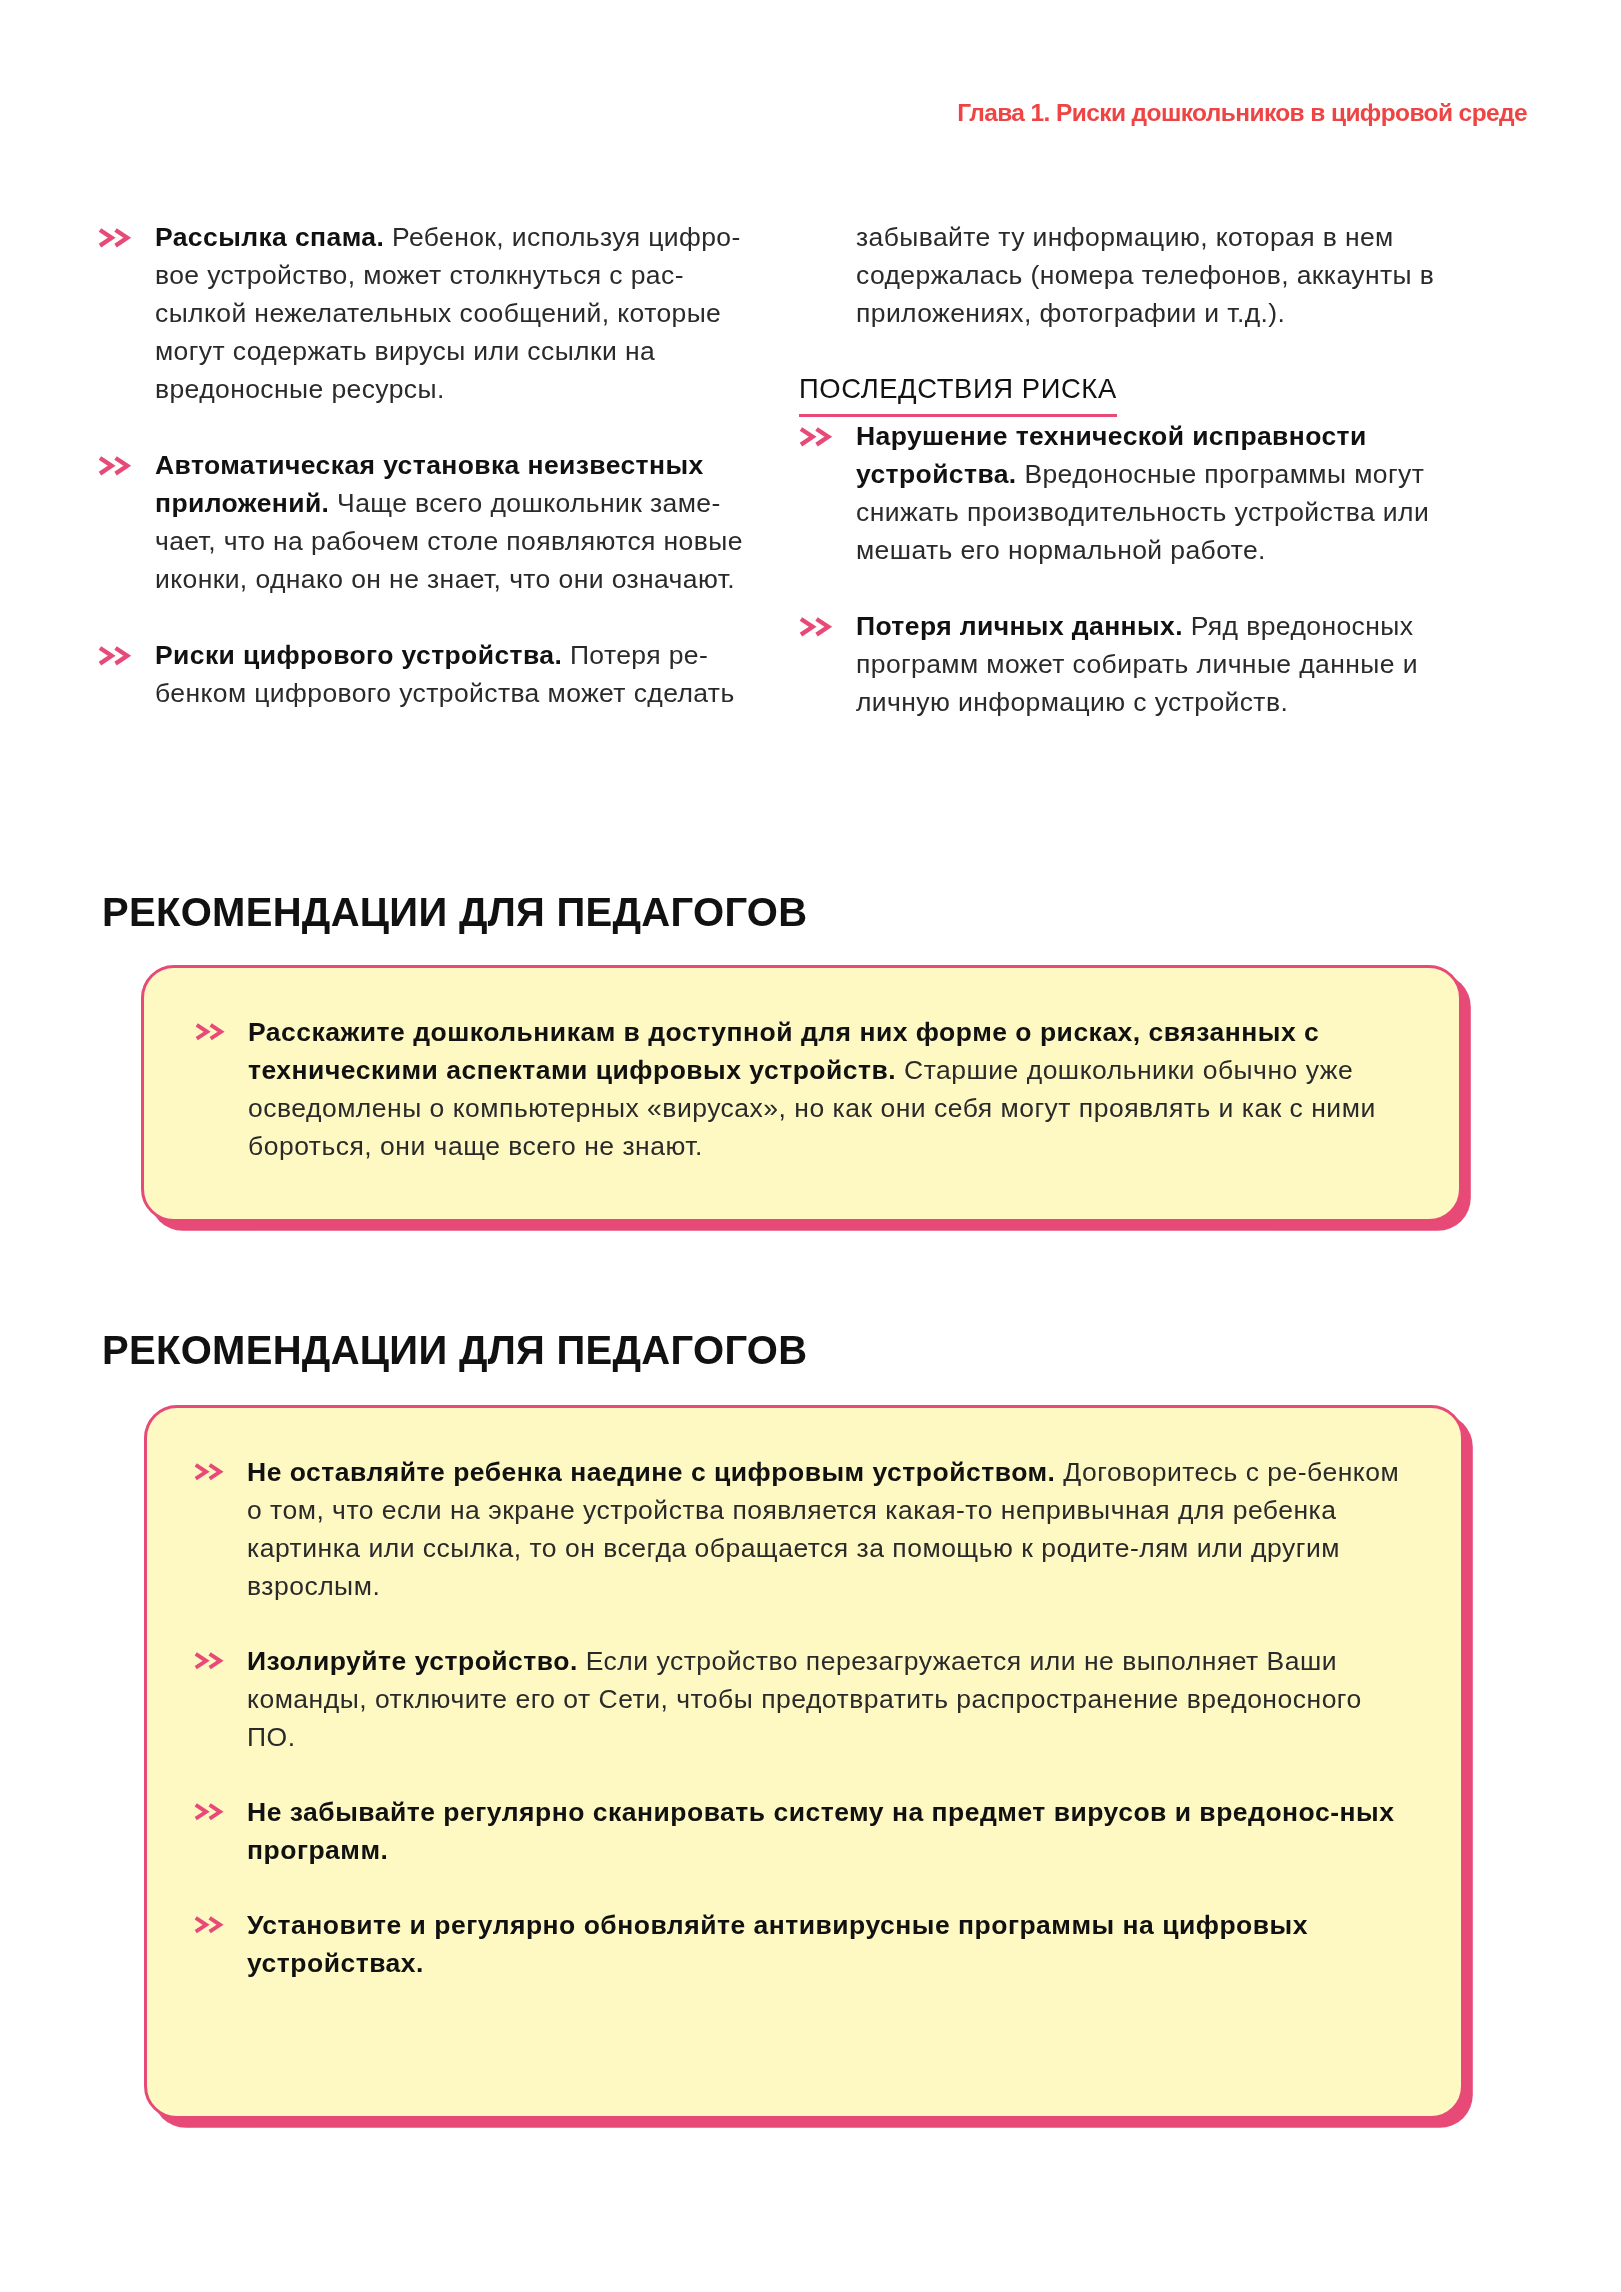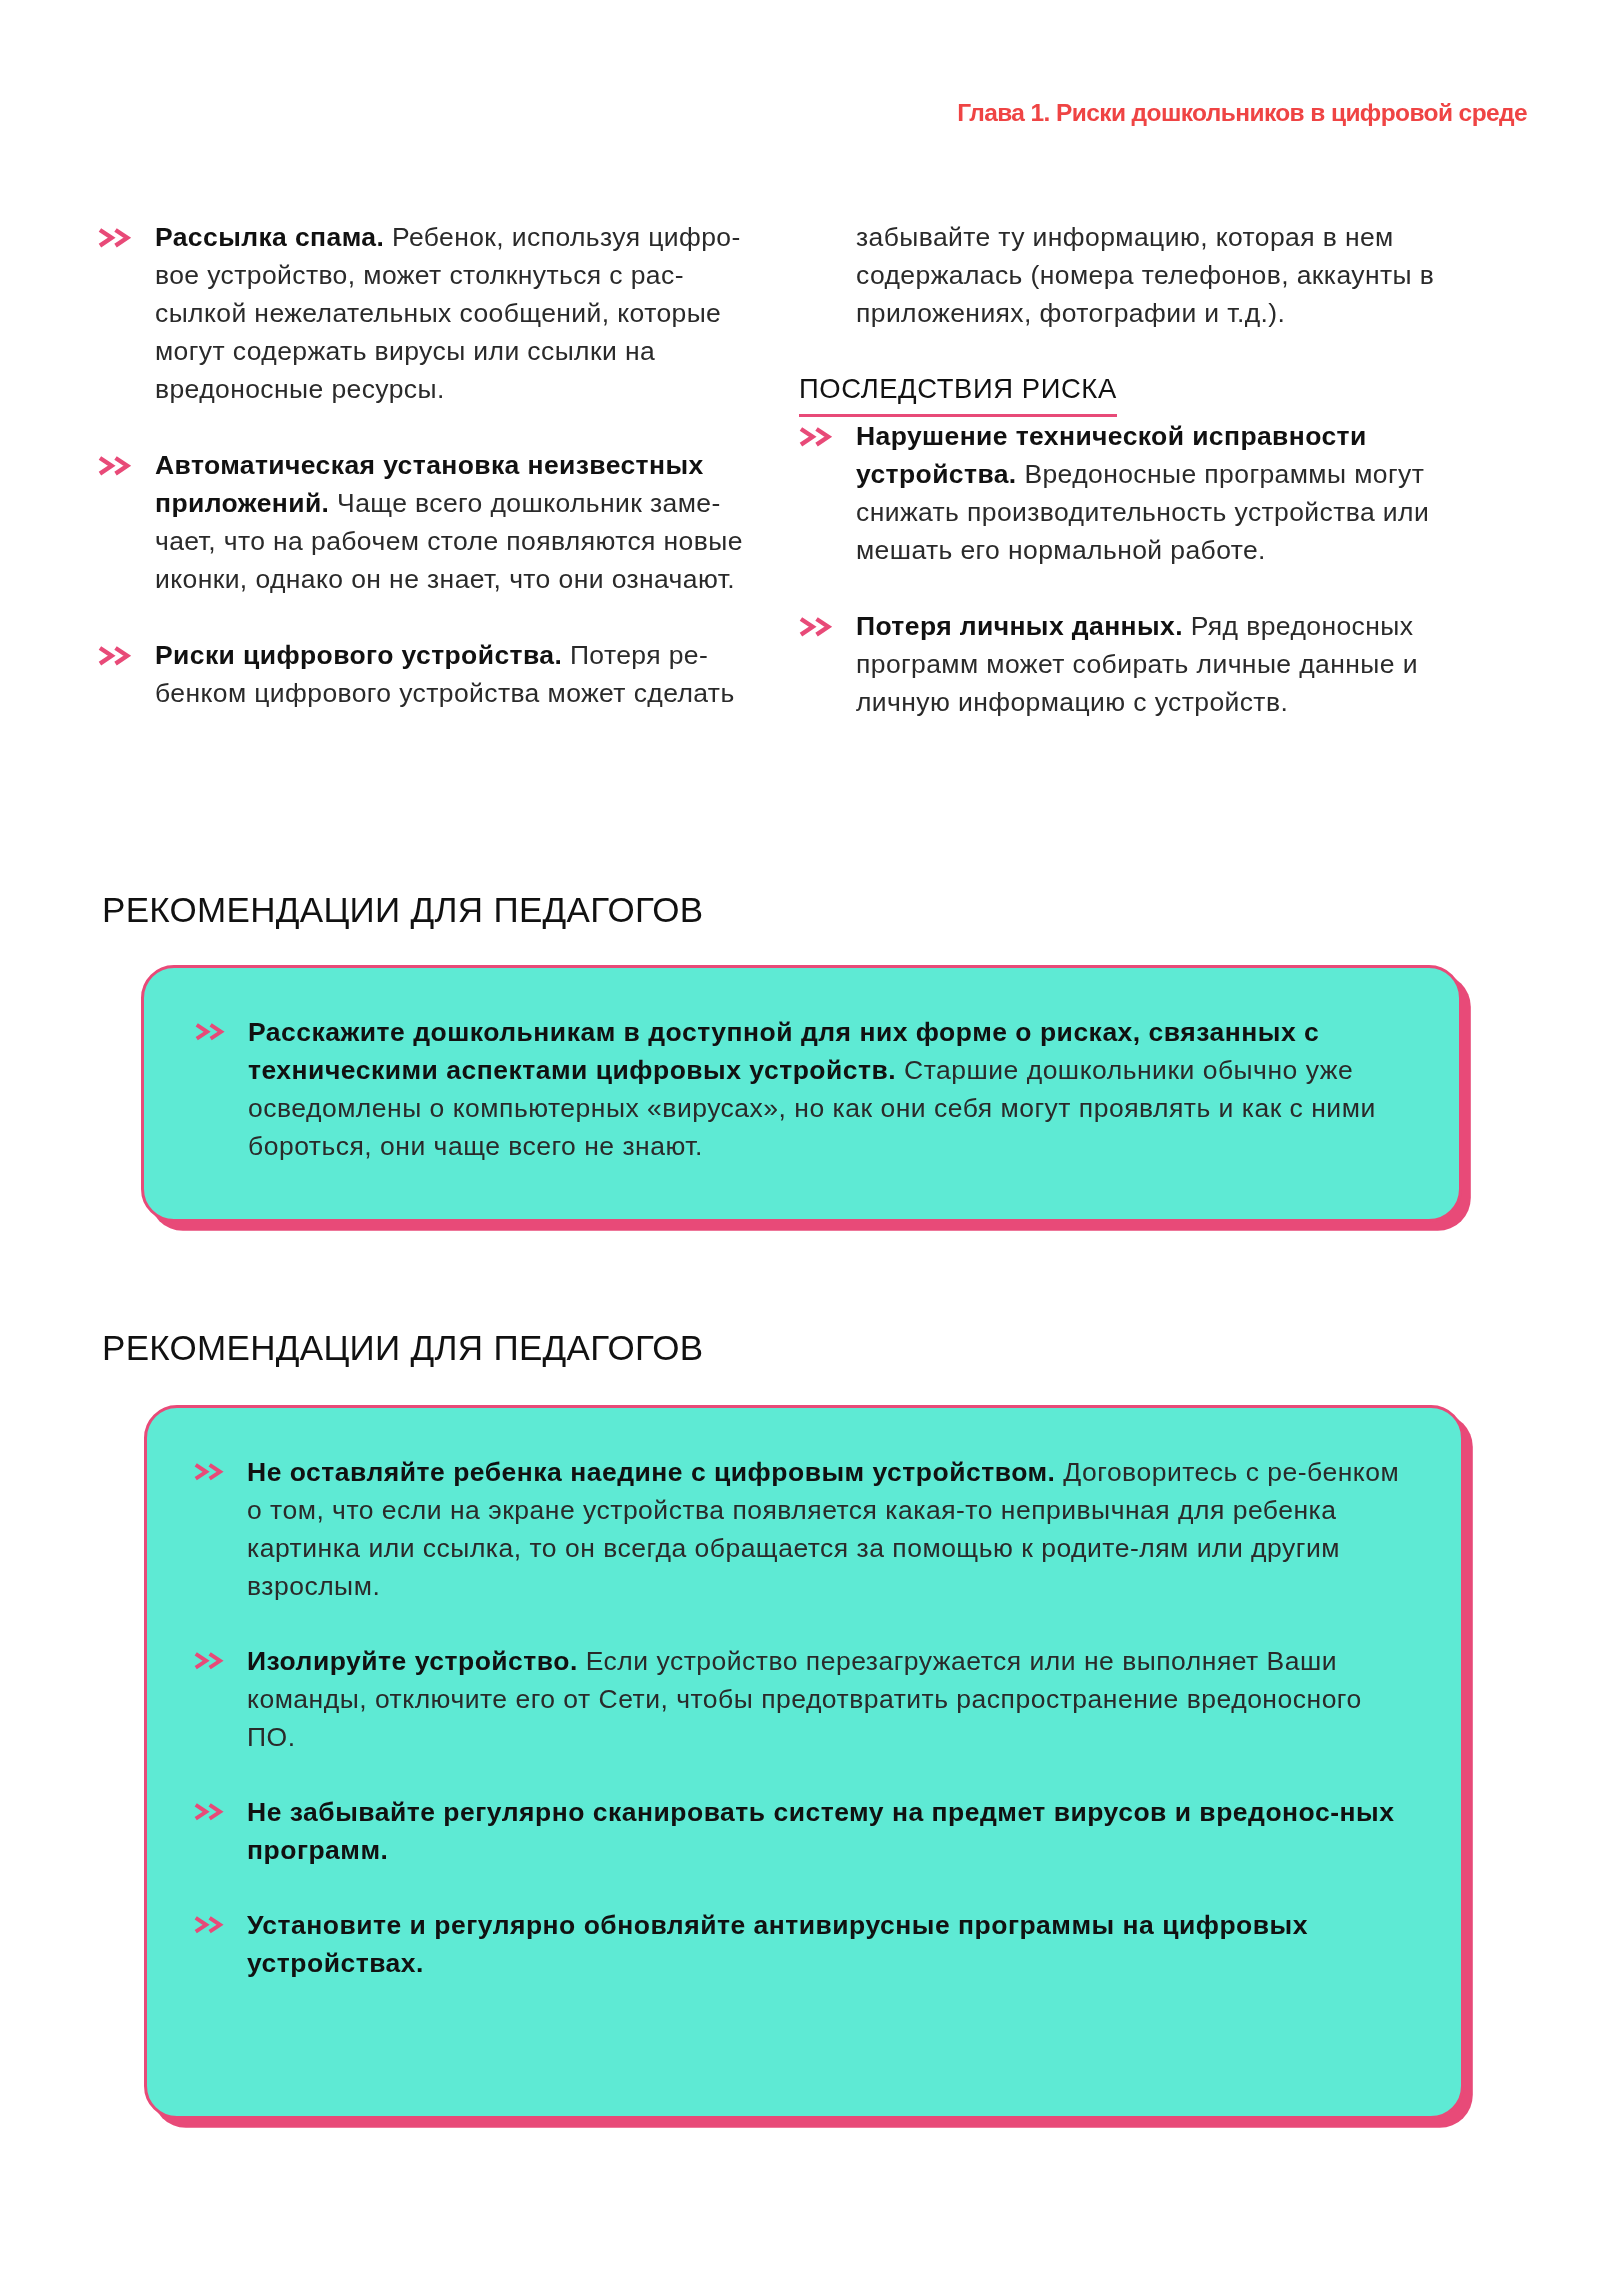--- a/index.html
+++ b/index.html
@@ -10,22 +10,22 @@
   .col { position: absolute; top: 218px; width: 647px; font-size: 26.5px; line-height: 38px; letter-spacing: 0.4px; }
   .col-left { left: 98px; }
   .col-right { left: 799px; }
   .item { position: relative; padding-left: 57px; margin-bottom: 38px; }
   .item .chev { position: absolute; left: 0; top: 8.8px; width: 37px; height: 21.6px; }
   .item b { font-weight: bold; color: #111; }
   .item .txt { color: #2a2a2a; }
   .cont { padding-left: 57px; margin-bottom: 38px; color: #2a2a2a; }
   .subhead { display: inline-block; font-size: 27.4px; line-height: 35px;
     border-bottom: 3.9px solid #e84a78; padding-bottom: 8px; margin-bottom: 0; color: #111; letter-spacing: 0.6px; }
-  .sec-title { position: absolute; left: 102px; font-size: 35px; font-weight: normal; color: #111; letter-spacing: 0.3px; }
-  .box { position: absolute; background: #5eead4; border: 3.9px solid #e84a78; border-radius: 33px;
+  .sec-title { position: absolute; left: 102px; font-size: 40px; font-weight: bold; color: #111; letter-spacing: 0.3px; }
+  .box { position: absolute; background: #fef9c3; border: 3.9px solid #e84a78; border-radius: 33px;
     box-shadow: 8.8px 8.8px 0 0 #e84a78; box-sizing: border-box; }
   .box .item { padding-left: 53px; font-size: 26.5px; line-height: 38px; letter-spacing: 0.5px; margin-bottom: 37px; }
   .box .item .chev { top: 8.8px; width: 33px; height: 19.6px; }
 </style>
 </head>
 <body>
 
 <div class="running-header">Глава 1. Риски дошкольников в цифровой среде</div>
 
 <div class="col col-left">

